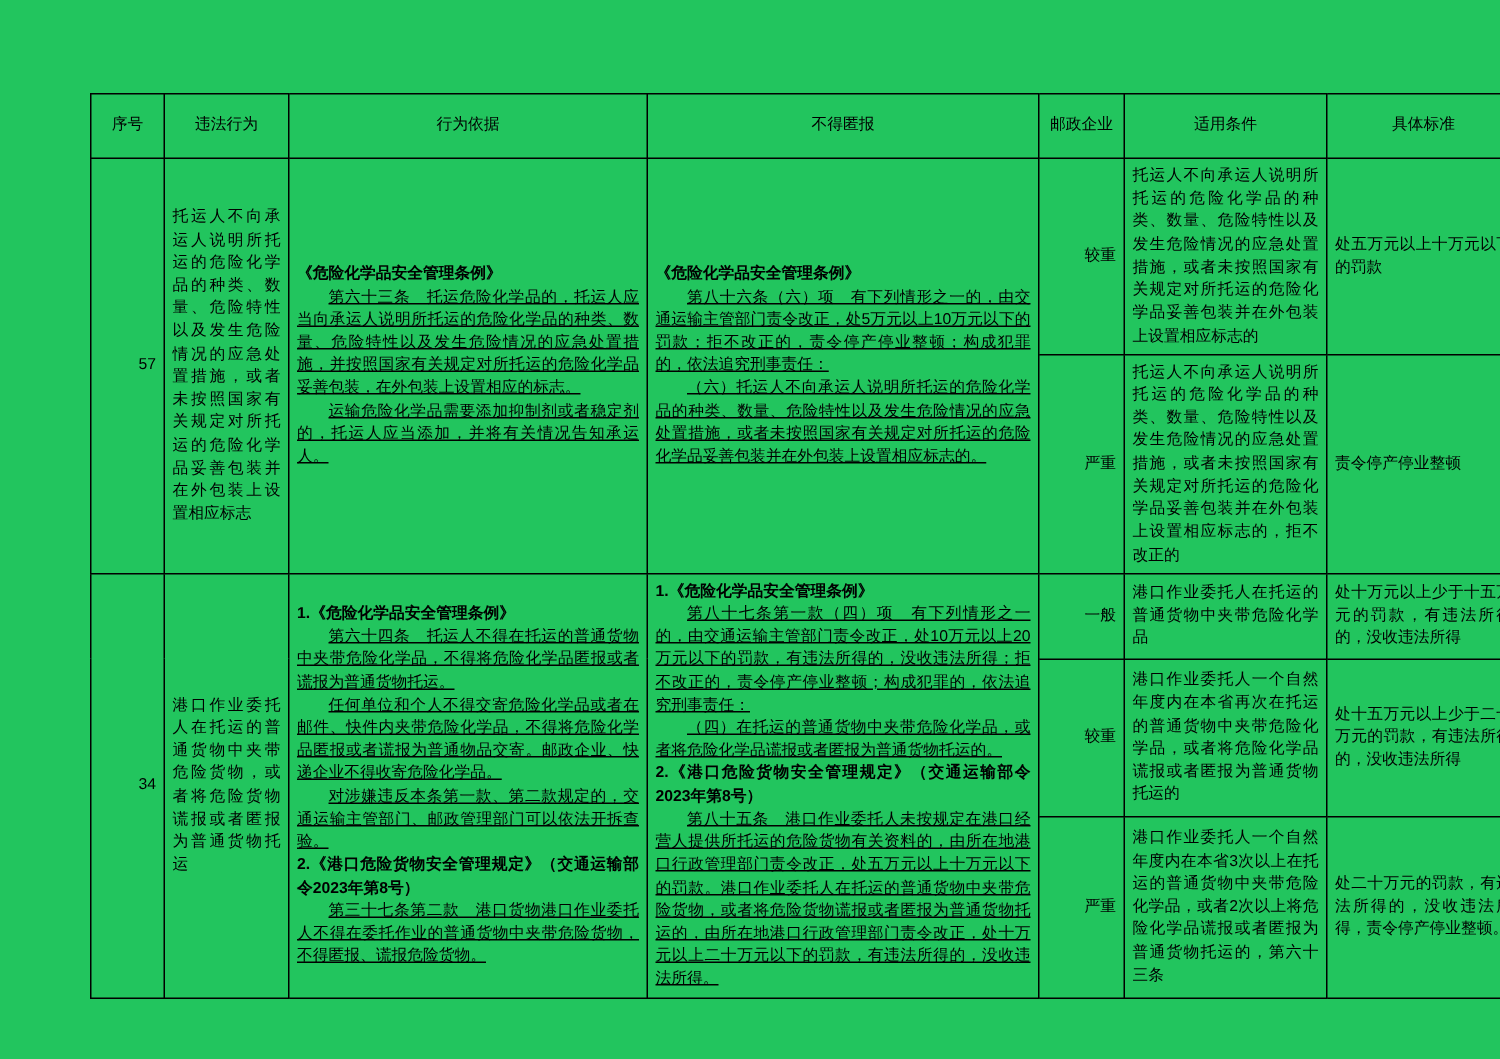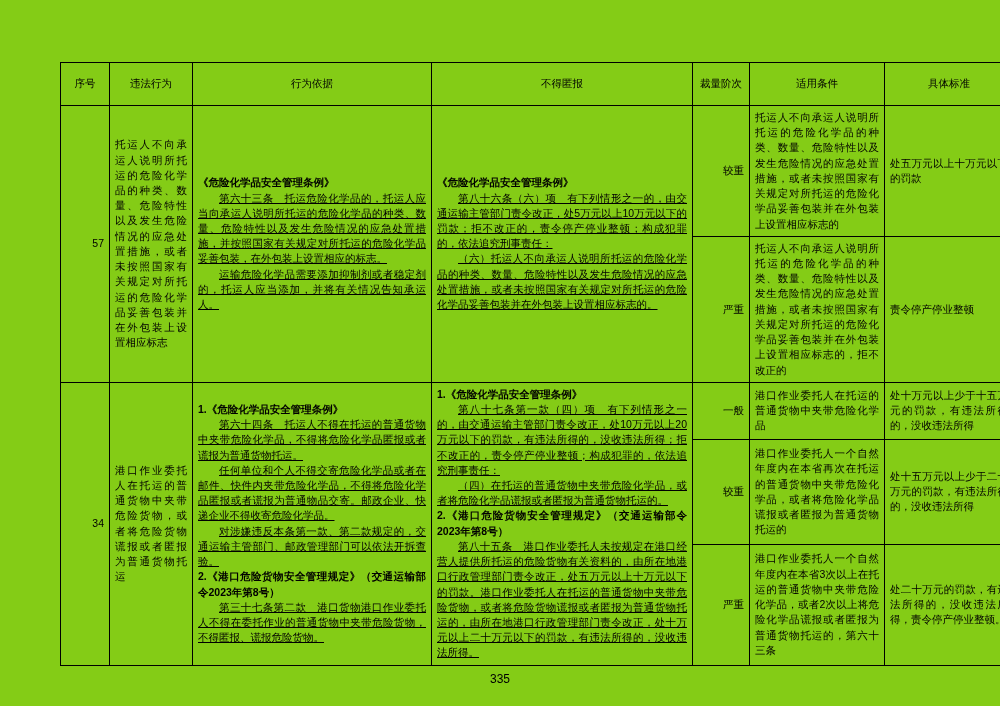--- a/index.html
+++ b/index.html
@@ -12,21 +12,21 @@
     height: 706px;
     font-family: "Liberation Sans", sans-serif;
     color: #000000;
     position: relative;
   }
   .page {
     position: absolute;
     left: 0; top: 0;
     width: 1000px;
     height: 706px;
-    background: #84cc16;
+    background: #22c55e;
   }
   .table-wrap {
     position: absolute;
     left: 60px;
     top: 62px;
     width: 880px;
   }
   table.doc-table {
     border-collapse: collapse;
     width: 880px;
@@ -75,21 +75,21 @@
 <div class="page">
 
   <div class="table-wrap">
     <table class="doc-table">
       <thead>
         <tr>
           <th class="c-seq">序号</th>
           <th class="c-act">违法行为</th>
           <th class="c-basis">行为依据</th>
           <th class="c-impl">不得匿报</th>
-          <th class="c-level">裁量阶次</th>
+          <th class="c-level">邮政企业</th>
           <th class="c-cond">适用条件</th>
           <th class="c-std">具体标准</th>
         </tr>
       </thead>
       <tbody>
 
         <tr>
           <td class="c-seq center" rowspan="2">57</td>
           <td class="c-act just" rowspan="2">托运人不向承运人说明所托运的危险化学品的种类、数量、危险特性以及发生危险情况的应急处置措施，或者未按照国家有关规定对所托运的危险化学品妥善包装并在外包装上设置相应标志</td>
           <td class="c-basis just" rowspan="2">
@@ -142,15 +142,14 @@
         <tr>
           <td class="c-level center">严重</td>
           <td class="c-cond just">港口作业委托人一个自然年度内在本省3次以上在托运的普通货物中夹带危险化学品，或者2次以上将危险化学品谎报或者匿报为普通货物托运的，第六十三条</td>
           <td class="c-std just">处二十万元的罚款，有违法所得的，没收违法所得，责令停产停业整顿。</td>
         </tr>
 
       </tbody>
     </table>
   </div>
 
-  <div class="page-number">335</div>
 
 </div>
 
 </body></html>

